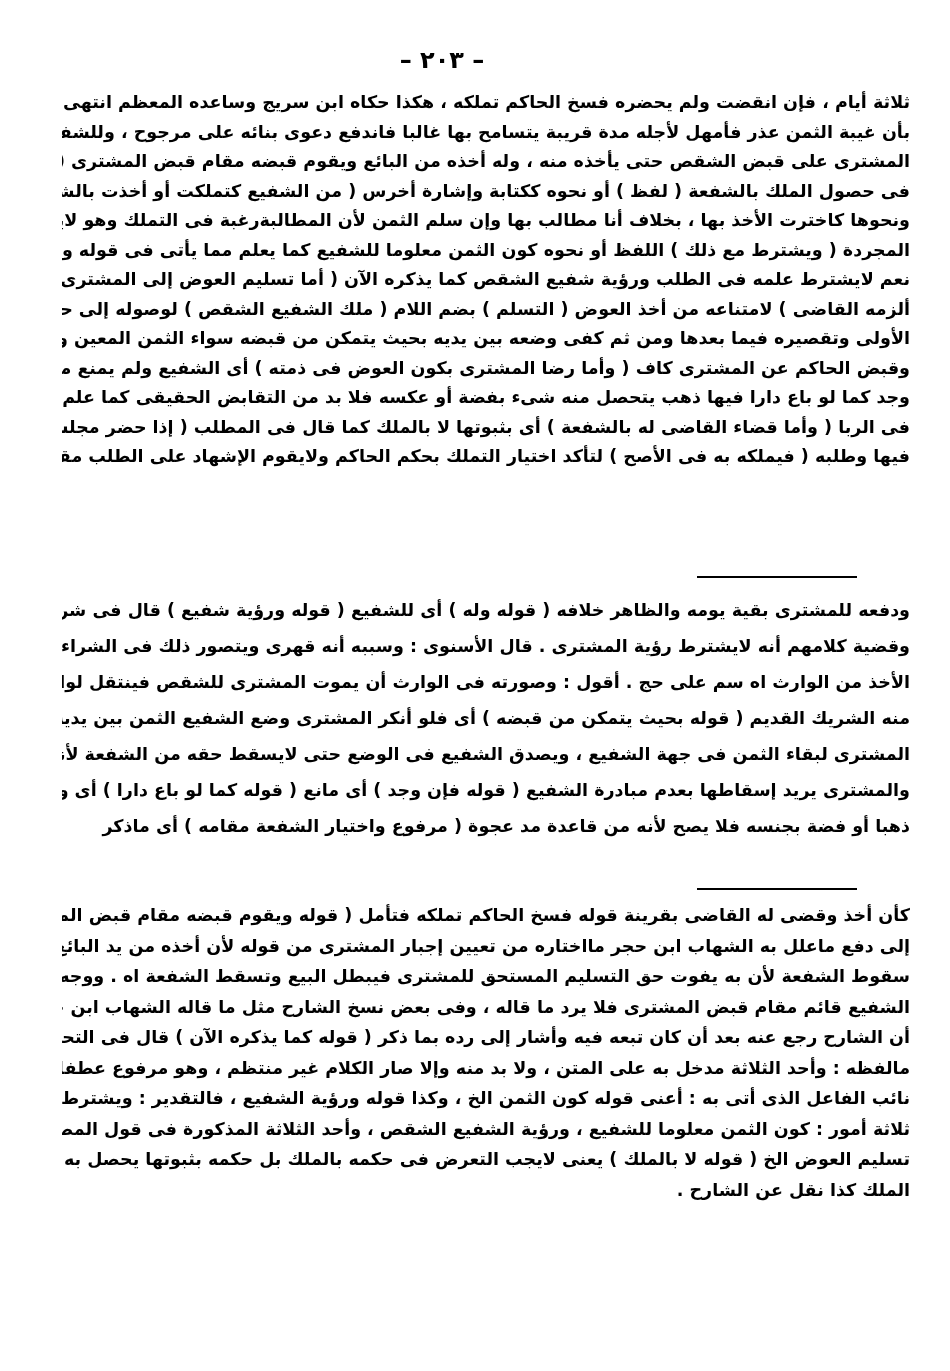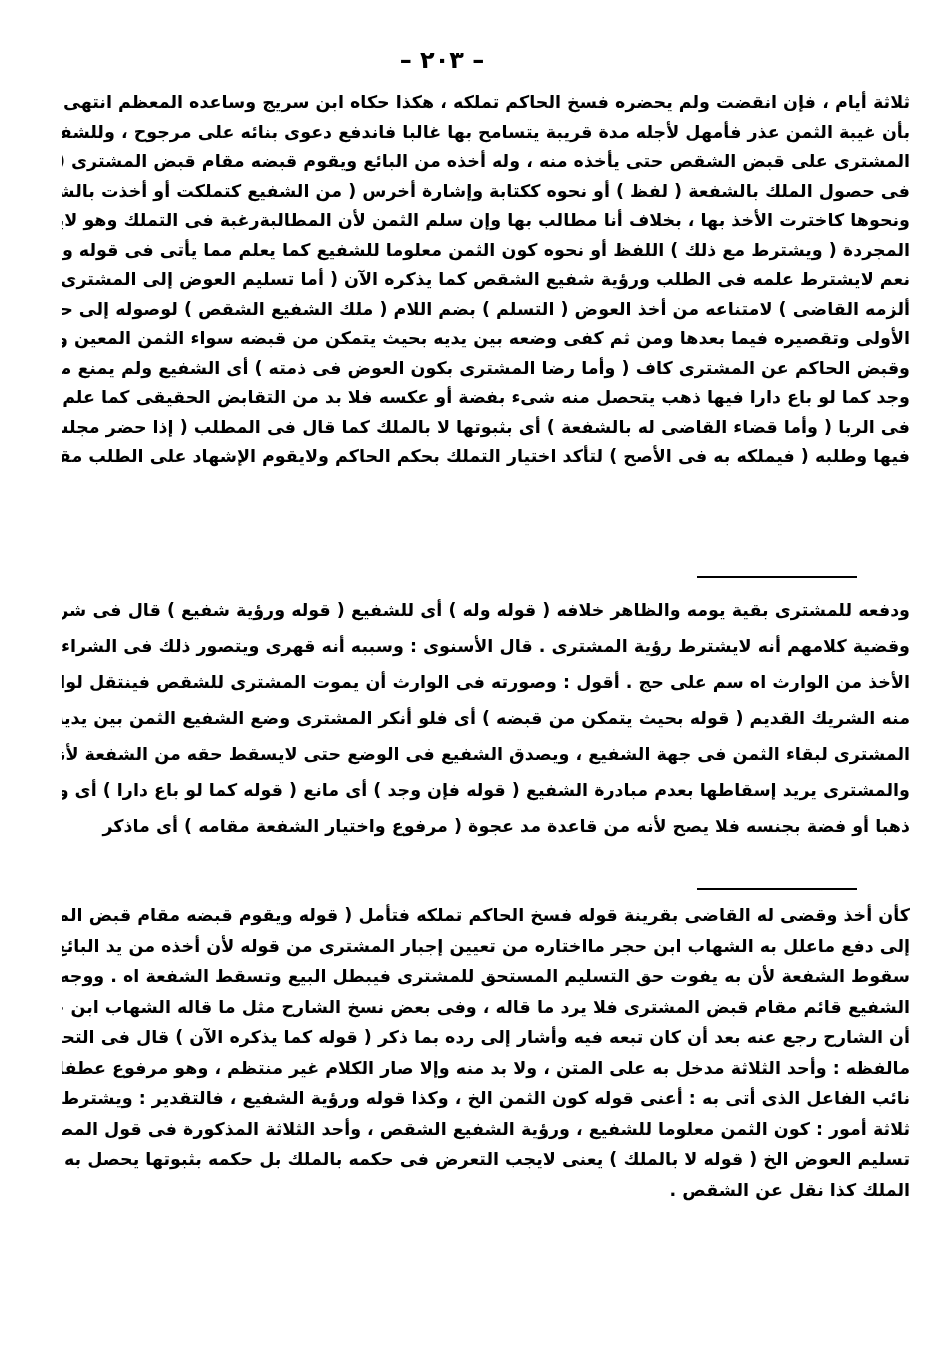--- a/index.html
+++ b/index.html
@@ -118,14 +118,14 @@
 <div class="block fn2">
   <span class="line">كأن أخذ وقضى له القاضى بقرينة قوله فسخ الحاكم تملكه فتأمل ( قوله ويقوم قبضه مقام قبض المشترى ) أشار به</span>
   <span class="line">إلى دفع ماعلل به الشهاب ابن حجر مااختاره من تعيين إجبار المشترى من قوله لأن أخذه من يد البائع يفضى إلى</span>
   <span class="line">سقوط الشفعة لأن به يفوت حق التسليم المستحق للمشترى فيبطل البيع وتسقط الشفعة اه . ووجه الرد أن قبض</span>
   <span class="line">الشفيع قائم مقام قبض المشترى فلا يرد ما قاله ، وفى بعض نسخ الشارح مثل ما قاله الشهاب ابن حجر ، فالظاهر</span>
   <span class="line">أن الشارح رجع عنه بعد أن كان تبعه فيه وأشار إلى رده بما ذكر ( قوله كما يذكره الآن ) قال فى التحفة عقب هذا</span>
   <span class="line">مالفظه : وأحد الثلاثة مدخل به على المتن ، ولا بد منه وإلا صار الكلام غير منتظم ، وهو مرفوع عطفا على</span>
   <span class="line">نائب الفاعل الذى أتى به : أعنى قوله كون الثمن الخ ، وكذا قوله ورؤية الشفيع ، فالتقدير : ويشترط مع ذلك</span>
   <span class="line">ثلاثة أمور : كون الثمن معلوما للشفيع ، ورؤية الشفيع الشقص ، وأحد الثلاثة المذكورة فى قول المصنف أما</span>
   <span class="line">تسليم العوض الخ ( قوله لا بالملك ) يعنى لايجب التعرض فى حكمه بالملك بل حكمه بثبوتها يحصل به مع سبق طلب</span>
-  <span class="line last">الملك كذا نقل عن الشقص .</span>
+  <span class="line last">الملك كذا نقل عن الشارح .</span>
 </div>
 
 </body></html>

